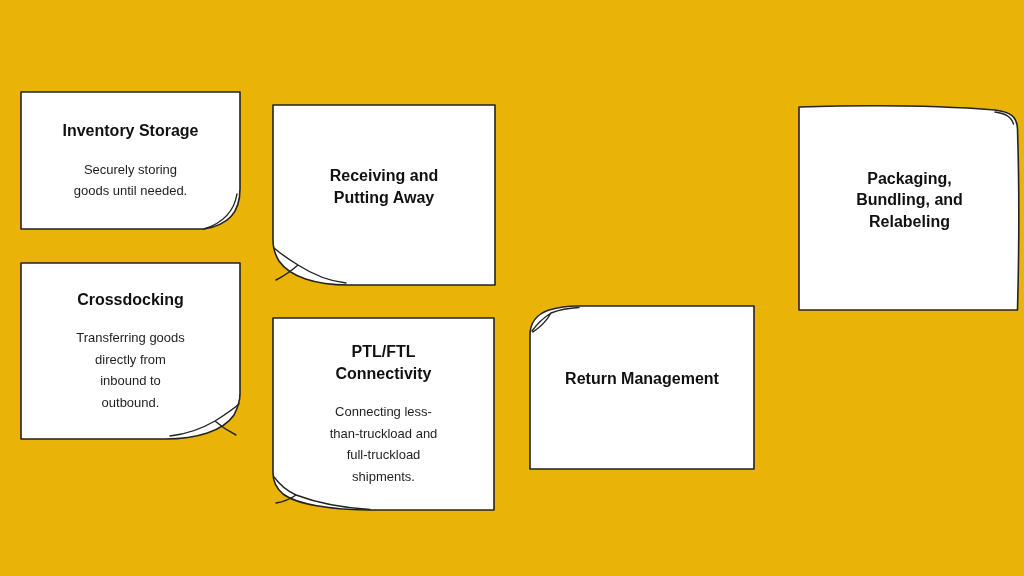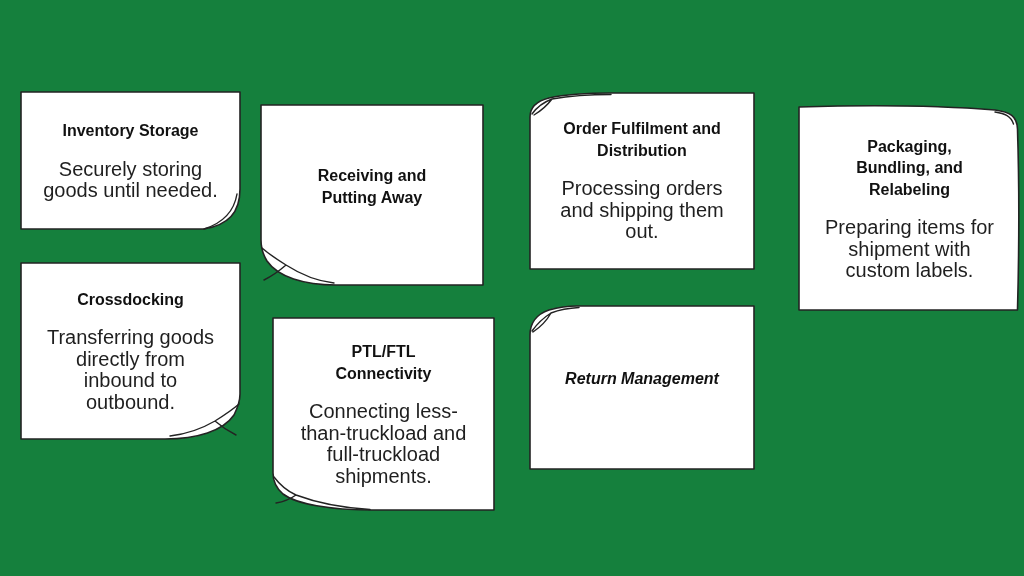--- a/index.html
+++ b/index.html
@@ -4,21 +4,21 @@
 <style>
   html, body {
     margin: 0;
     padding: 0;
     background: #ffffff;
   }
   .canvas {
     position: relative;
     width: 1024px;
     height: 576px;
-    background: #15803d;
+    background: #eab308;
     overflow: hidden;
     font-family: "Liberation Sans", "DejaVu Sans", sans-serif;
   }
   .note {
     position: absolute;
   }
   .note .shape {
     position: absolute;
     inset: 0;
     width: 100%;
@@ -52,33 +52,33 @@
   }
   .title {
     font-size: 16px;
     font-weight: bold;
     line-height: 21.5px;
     color: #111111;
     white-space: pre-line;
     margin-bottom: 17px;
   }
   .body {
-    font-size: 20px;
+    font-size: 13px;
     line-height: 21.5px;
     color: #1f1f1f;
     white-space: pre-line;
   }
   
   .n1 { left: 18px;  top: 89px;  width: 225px; height: 144px; }
-  .n2 { left: 258px; top: 102px; width: 228px; height: 186px; text-decoration: underline; }
+  .n2 { left: 270px; top: 102px; width: 228px; height: 186px; text-decoration: underline; }
   .n3 { left: 527px; top: 89px;  width: 230px; height: 183px; }
   .n4 { left: 796px; top: 104px; width: 227px; height: 209px; }
   .n5 { left: 18px;  top: 260px; width: 225px; height: 182px; }
   .n6 { left: 270px; top: 315px; width: 227px; height: 198px; }
-  .n7 { left: 527px; top: 303px; width: 230px; height: 169px; font-style: italic; }
+  .n7 { left: 527px; top: 303px; width: 230px; height: 169px; }
 </style>
 </head>
 <body>
 
 <div class="canvas">
 
   <div class="note n1">
     <svg class="shape" viewBox="0 0 225 144" preserveAspectRatio="none" aria-hidden="true">
       <path class="outline" d="M3 3 H222 V100 C222 124 210 136 186 140 L3 140 Z"></path>
       <path class="accent" d="M186 140 C205 134 216 123 219 105"></path>
@@ -94,46 +94,30 @@
     <svg class="shape" viewBox="0 0 228 186" preserveAspectRatio="none" aria-hidden="true">
       <path class="outline" d="M3 3 H225 V183 H78 C46 183 20 175 9 159 C4 151 3 145 3 138 Z"></path>
       <path class="accent" d="M4 146 C12 153 20 158 28 163 C20 170 12 175 6 178 M28 163 C42 172 58 179 76 181"></path>
     </svg>
     <div class="content">
       <div class="title">Receiving and
 Putting Away</div>
     </div>
   </div>
 
-  <div class="note n3">
-    <svg class="shape" viewBox="0 0 230 183" preserveAspectRatio="none" aria-hidden="true">
-      <path class="outline" d="M85 4 H227 V180 H3 V28 C3 18 10 12 22 9 C40 5 62 4 85 4 Z"></path>
-      <path class="accent" d="M5 25 C10 18 17 13 25 10 C19 18 12 23 7 26 M25 10 C45 6.5 64 5.5 84 5.5"></path>
-    </svg>
-    <div class="content">
-      <div class="title">Order Fulfilment and
-Distribution</div>
-      <div class="body">Processing orders
-and shipping them
-out.</div>
-    </div>
-  </div>
 
   <div class="note n4">
     <svg class="shape" viewBox="0 0 227 209" preserveAspectRatio="none" aria-hidden="true">
       <path class="outline" d="M3 3 C70 1 148 2 199 6 C214 8 221 12 221.5 25 C223 72 223 150 221.5 206 H3 Z"></path>
       <path class="accent" d="M199 8 C209 9.5 215 12 217.5 20"></path>
     </svg>
     <div class="content">
       <div class="title">Packaging,
 Bundling, and
 Relabeling</div>
-      <div class="body">Preparing items for
-shipment with
-custom labels.</div>
     </div>
   </div>
 
   <div class="note n5">
     <svg class="shape" viewBox="0 0 225 182" preserveAspectRatio="none" aria-hidden="true">
       <path class="outline" d="M3 3 H222 V134 C222 141 220 147 216 155 C205 171 179 179 147 179 H3 Z"></path>
       <path class="accent" d="M221 144 C213 151 205 156 197 161 C205 168 212 172 218 175 M197 161 C185 168 170 174 152 176"></path>
     </svg>
     <div class="content">
       <div class="title">Crossdocking</div>

